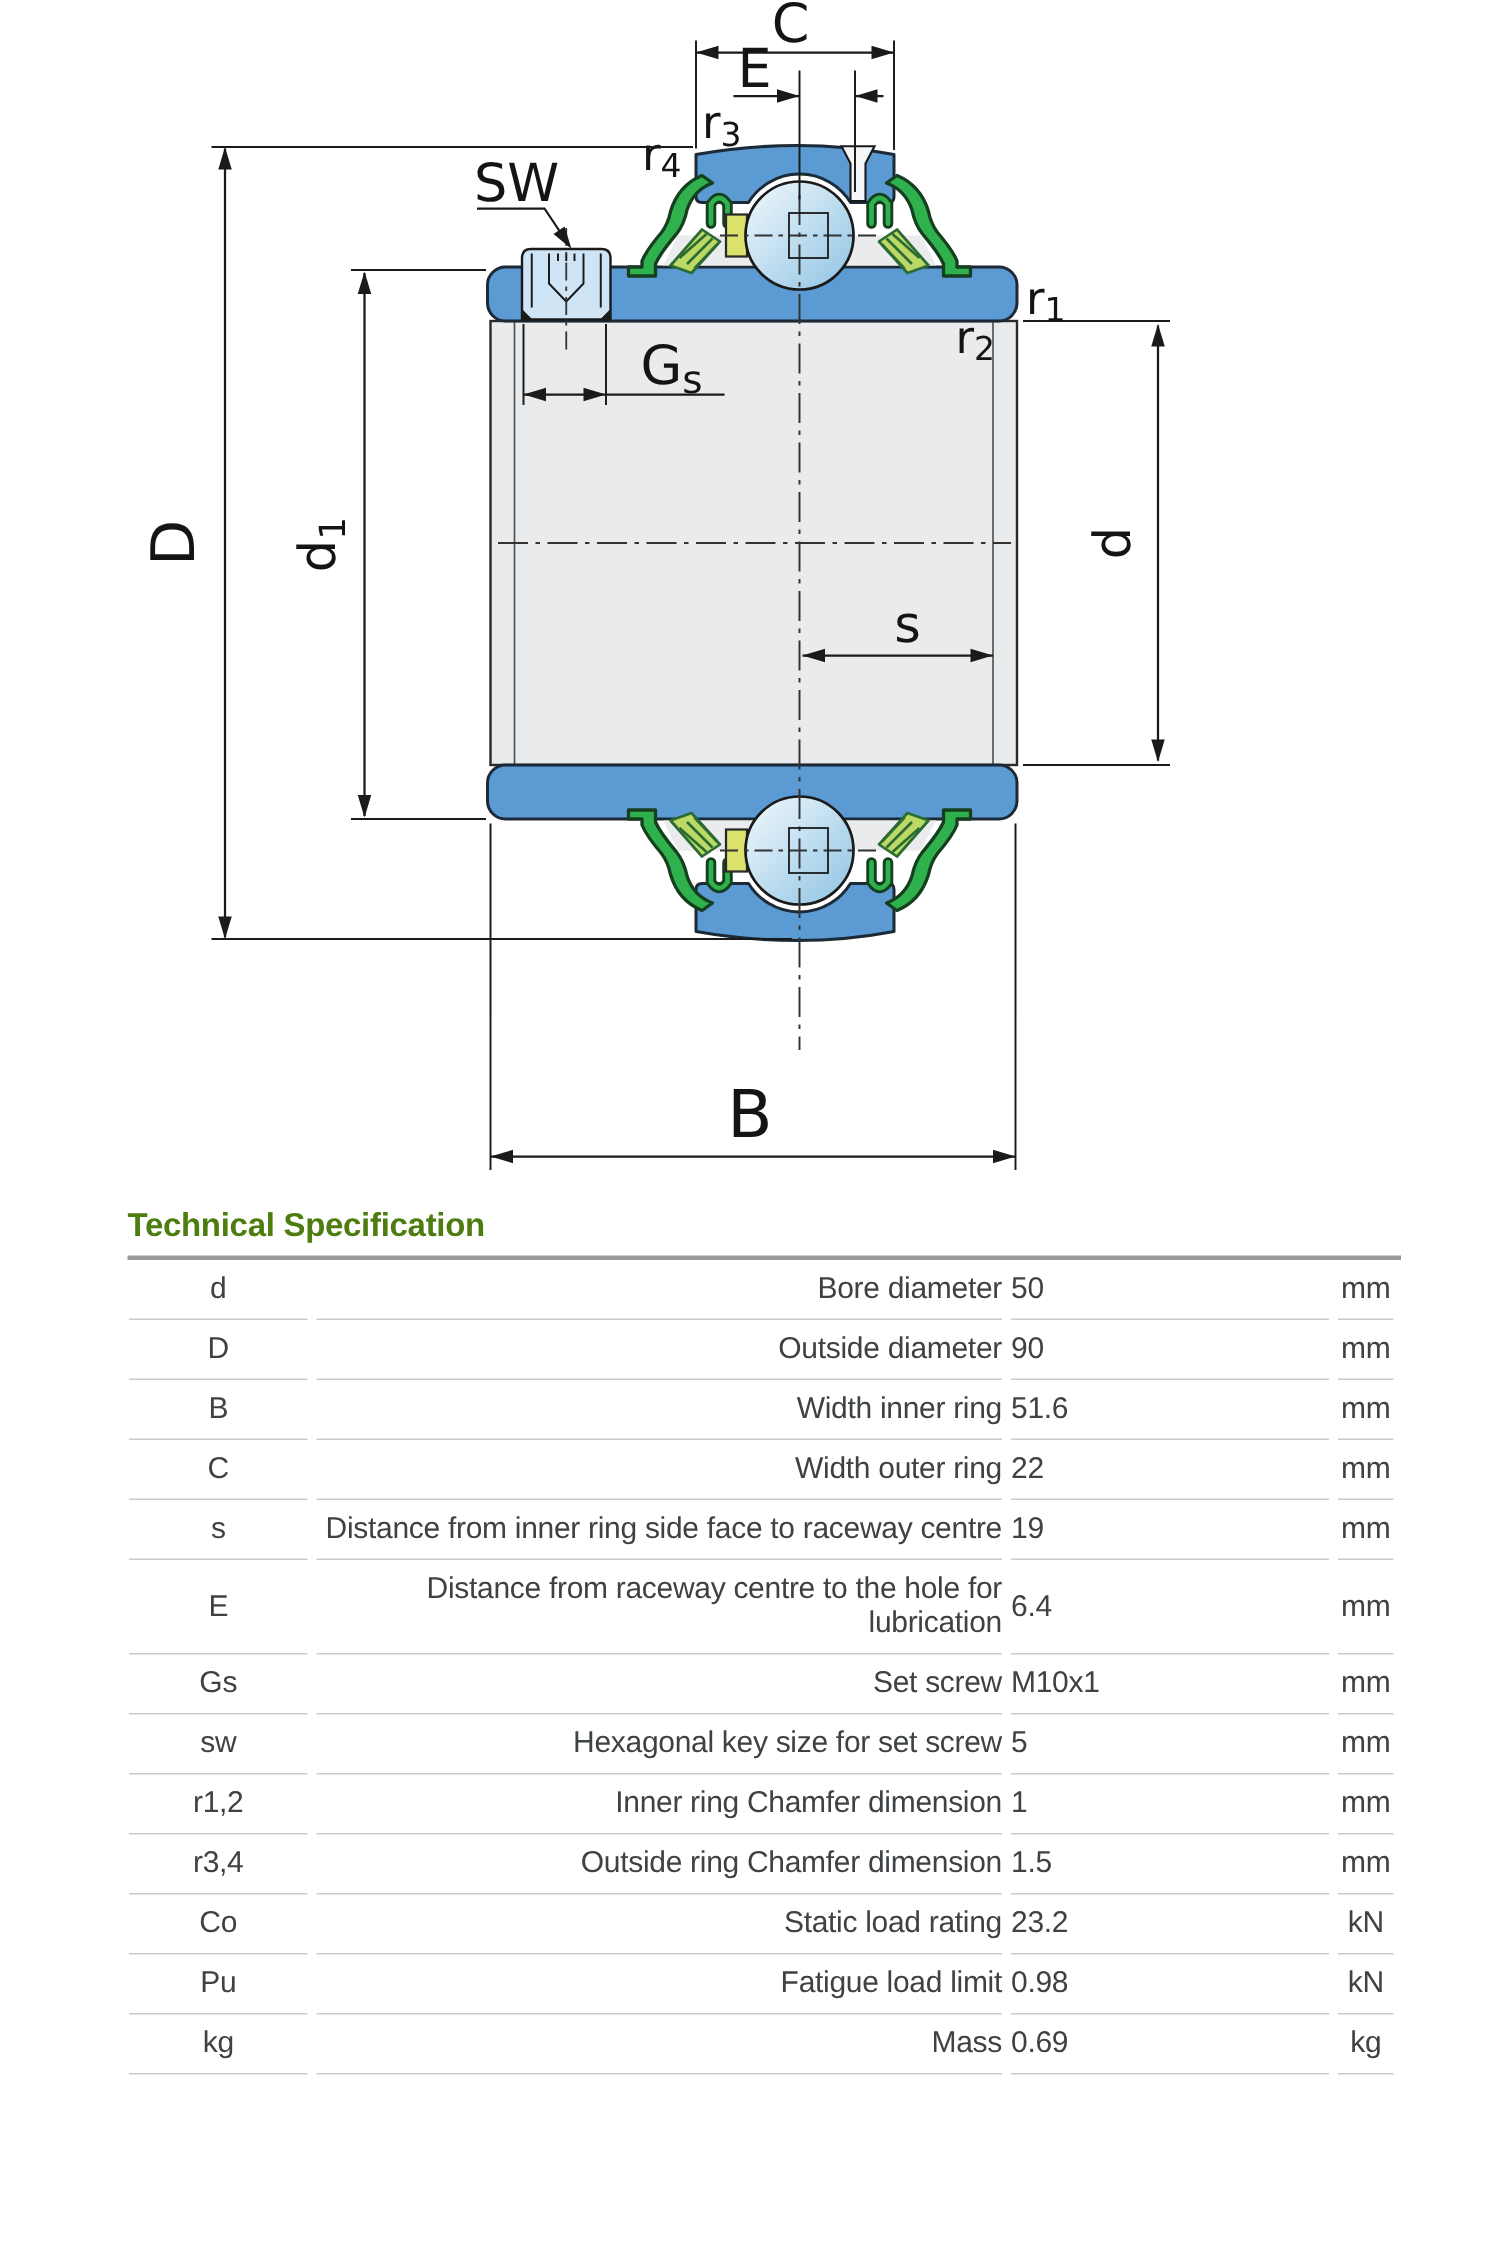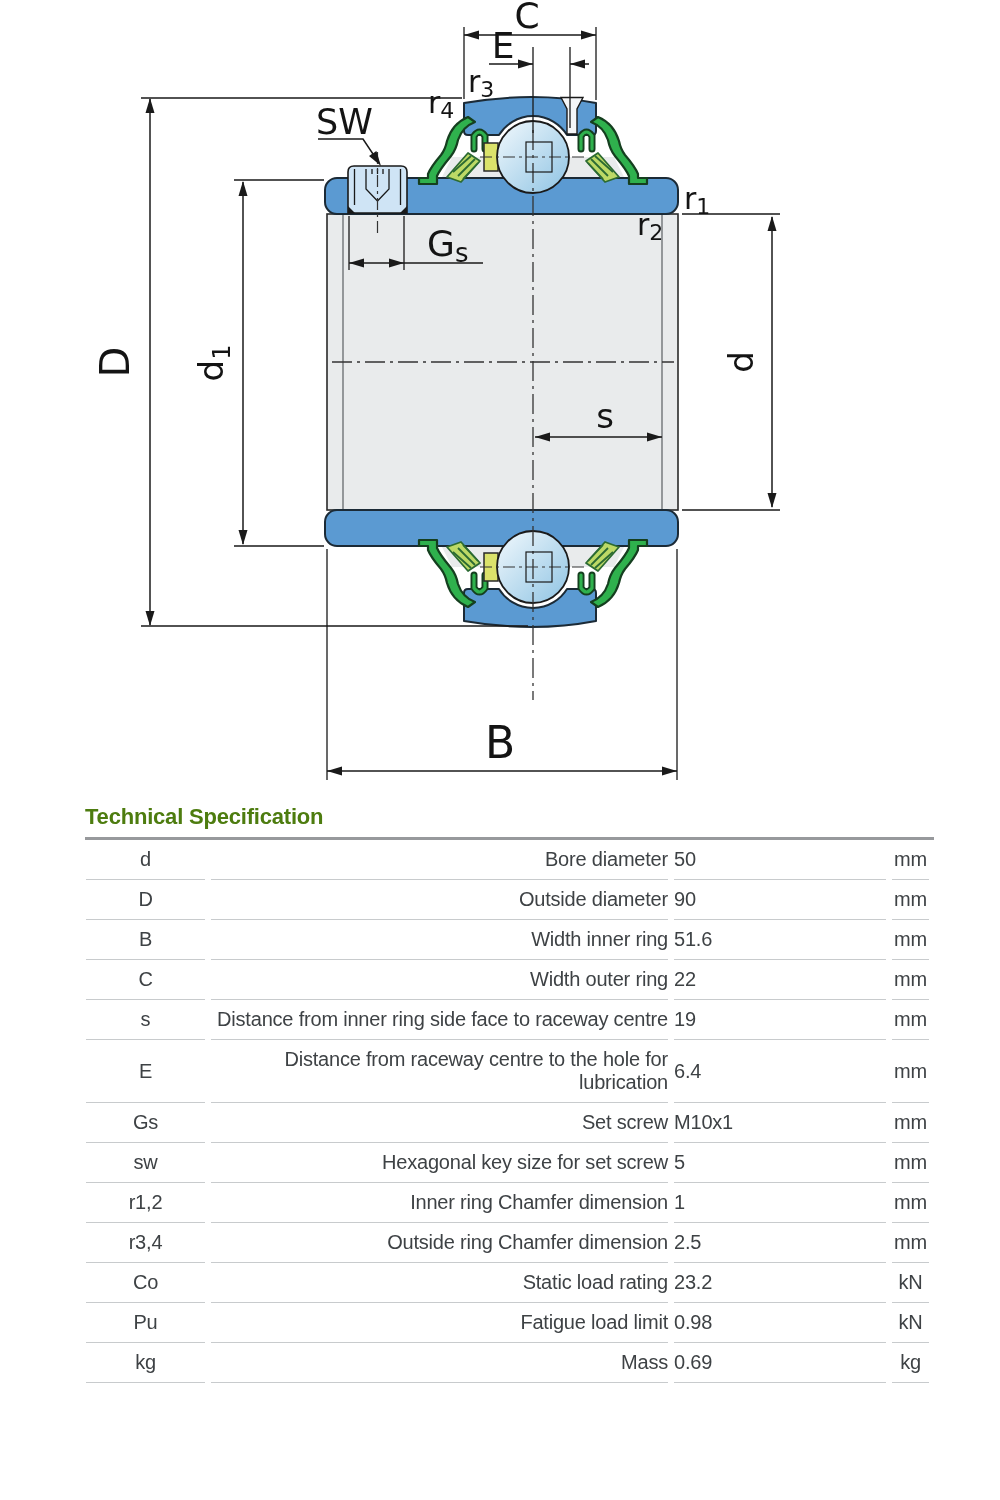--- a/index.html
+++ b/index.html
@@ -221,21 +221,21 @@
       </tr>
       <tr>
         <td class="sym">r1,2</td>
         <td class="desc">Inner ring Chamfer dimension</td>
         <td class="val">1</td>
         <td class="unit">mm</td>
       </tr>
       <tr>
         <td class="sym">r3,4</td>
         <td class="desc">Outside ring Chamfer dimension</td>
-        <td class="val">2.5</td>
+        <td class="val">1.5</td>
         <td class="unit">mm</td>
       </tr>
       <tr>
         <td class="sym">Co</td>
         <td class="desc">Static load rating</td>
         <td class="val">23.2</td>
         <td class="unit">kN</td>
       </tr>
       <tr>
         <td class="sym">Pu</td>

